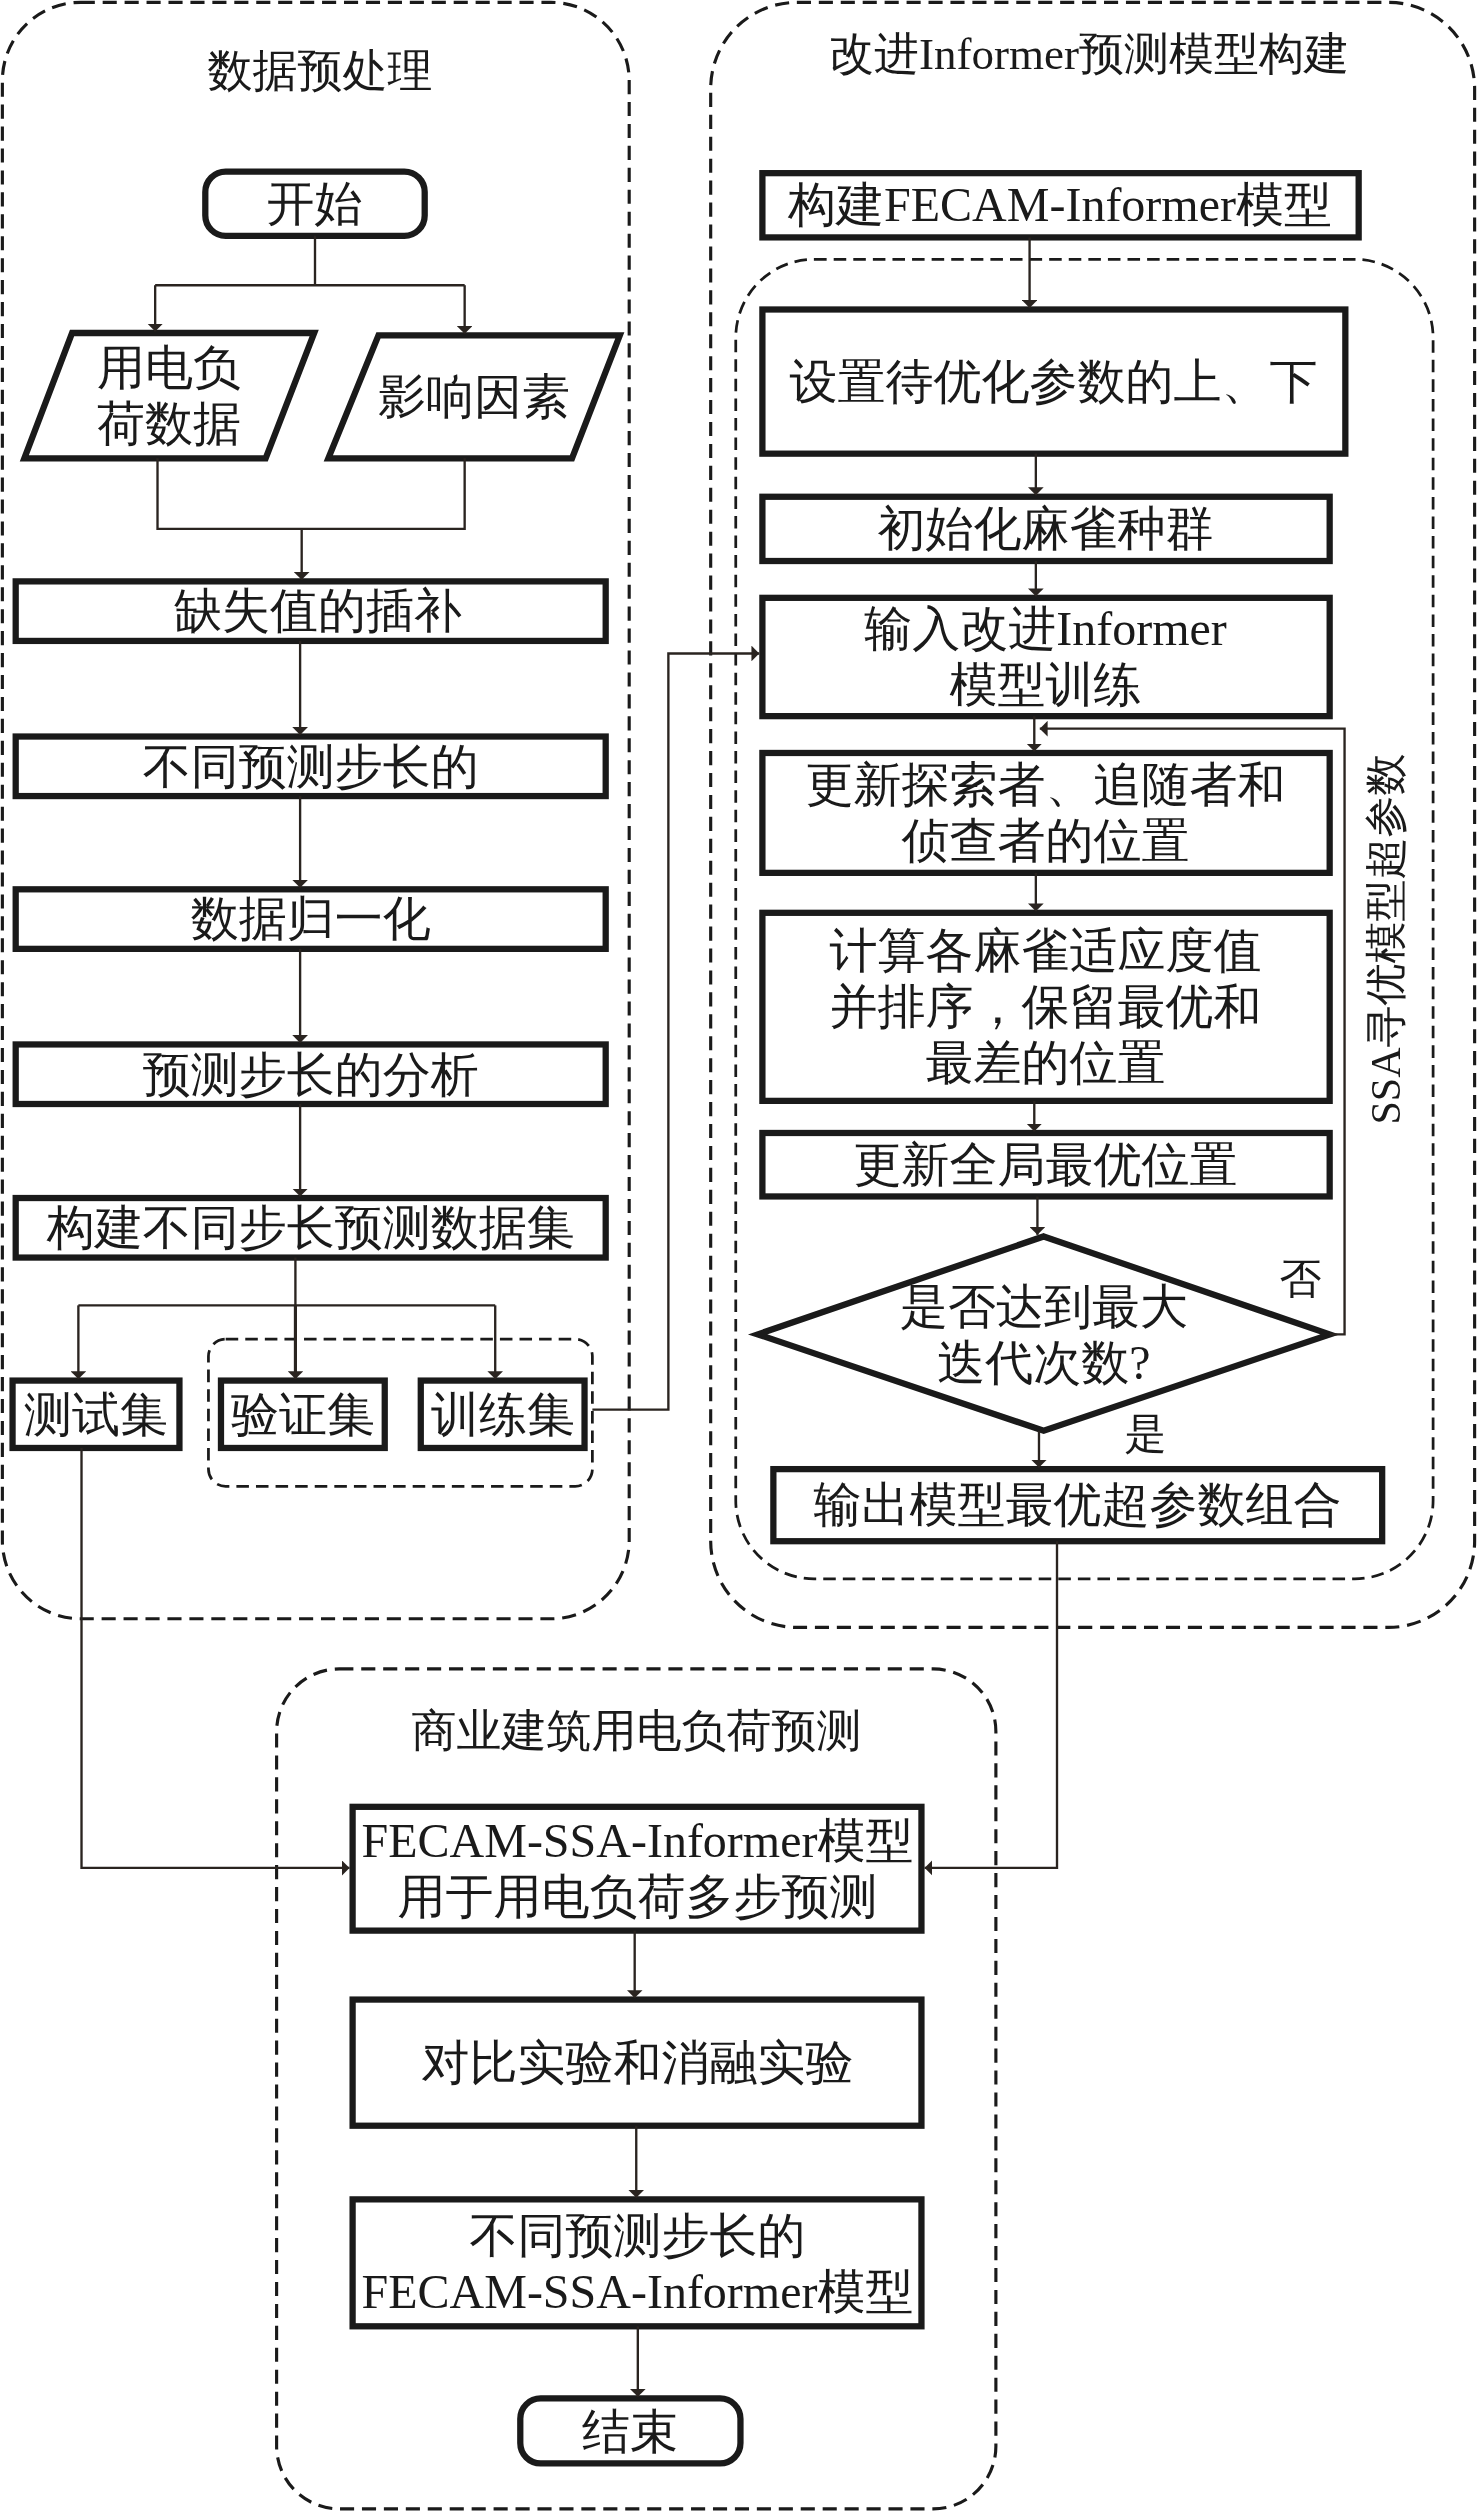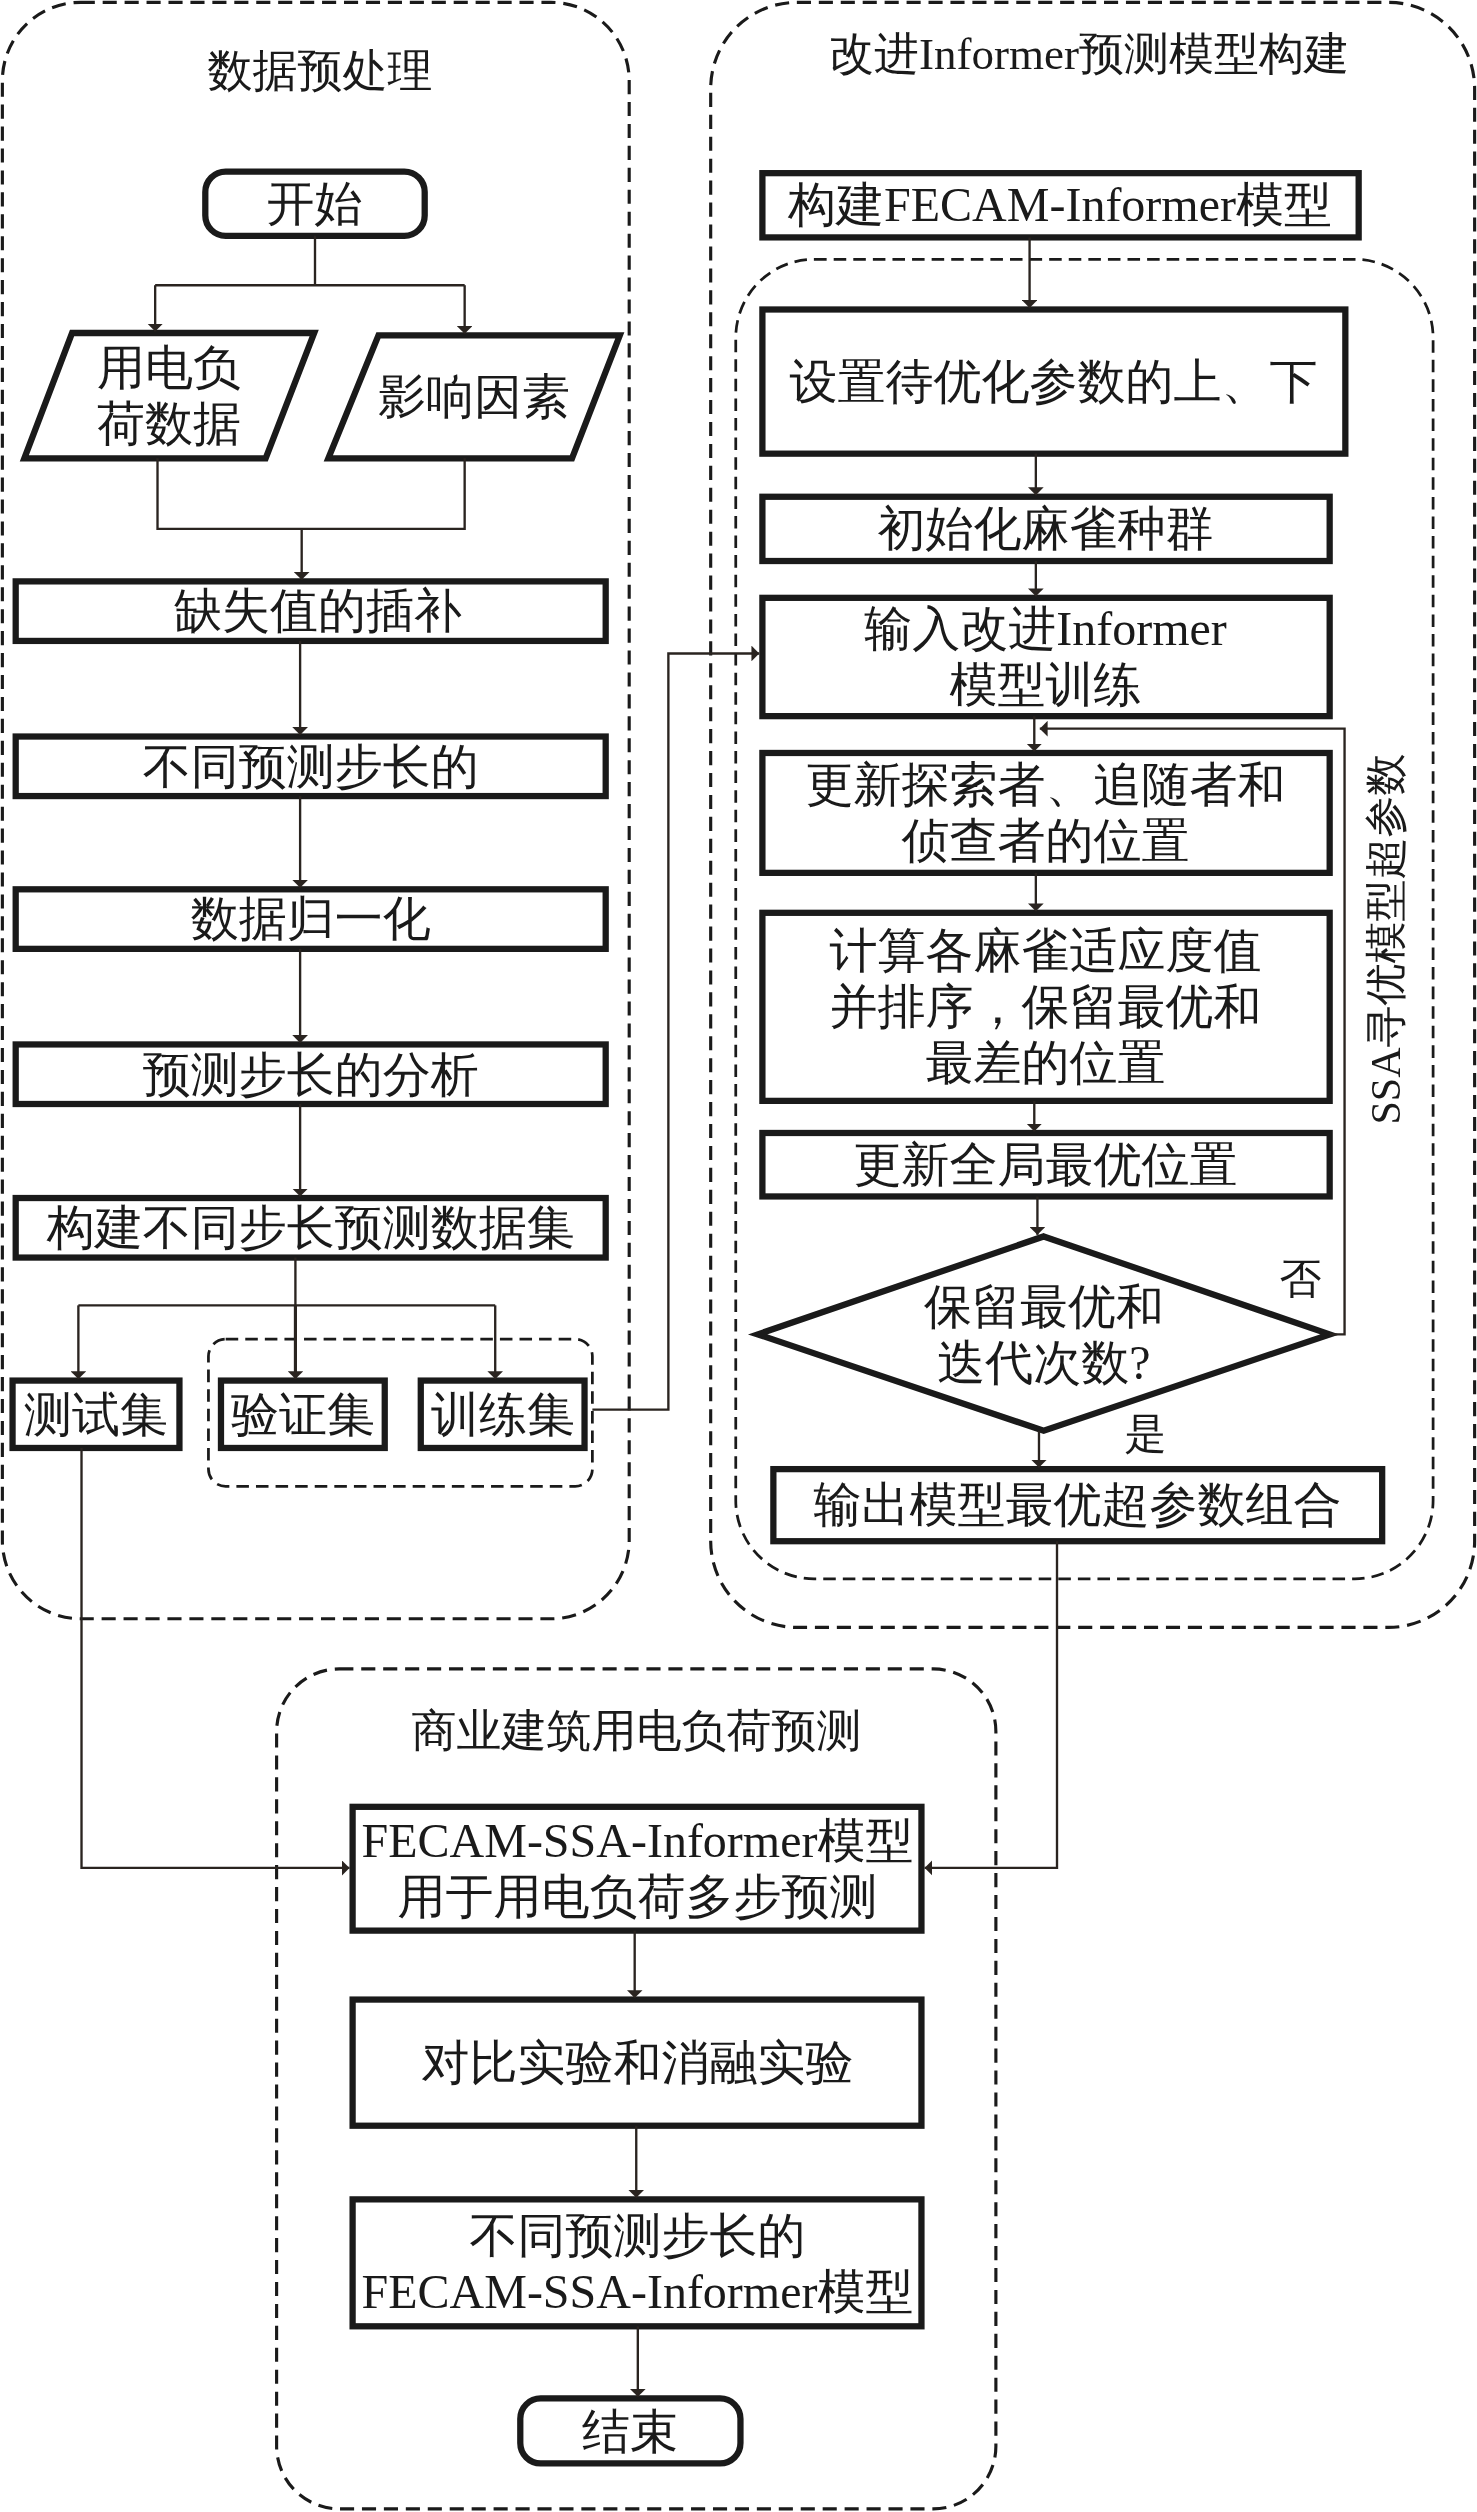--- a/index.html
+++ b/index.html
@@ -126,21 +126,21 @@
   <span>更新探索者、追随者和</span>
   <span>侦查者的位置</span>
 </div>
 <div class="txt node" style="left:762px;top:913px;width:567px;height:188px;flex-direction:column;">
   <span>计算各麻雀适应度值</span>
   <span>并排序，保留最优和</span>
   <span>最差的位置</span>
 </div>
 <div class="txt node" style="left:762px;top:1133px;width:567px;height:63px;">更新全局最优位置</div>
 <div class="txt node" style="left:848px;top:1272px;width:392px;height:125px;flex-direction:column;">
-  <span>保留最优和</span>
+  <span>是否达到最大</span>
   <span>迭代次数?</span>
 </div>
 <div class="txt lbl" style="left:1277px;top:1255px;width:47px;">否</div>
 <div class="txt lbl" style="left:1122px;top:1410px;width:47px;">是</div>
 <div class="txt vert" style="left:1152px;top:914px;width:470px;height:50px;">SSA寻优模型超参数</div>
 <div class="txt node" style="left:773px;top:1469px;width:609px;height:72px;">输出模型最优超参数组合</div>
 
 <div class="txt node" style="left:353px;top:1807px;width:569px;height:124px;flex-direction:column;">
   <span>FECAM-SSA-Informer模型</span>
   <span>用于用电负荷多步预测</span>

